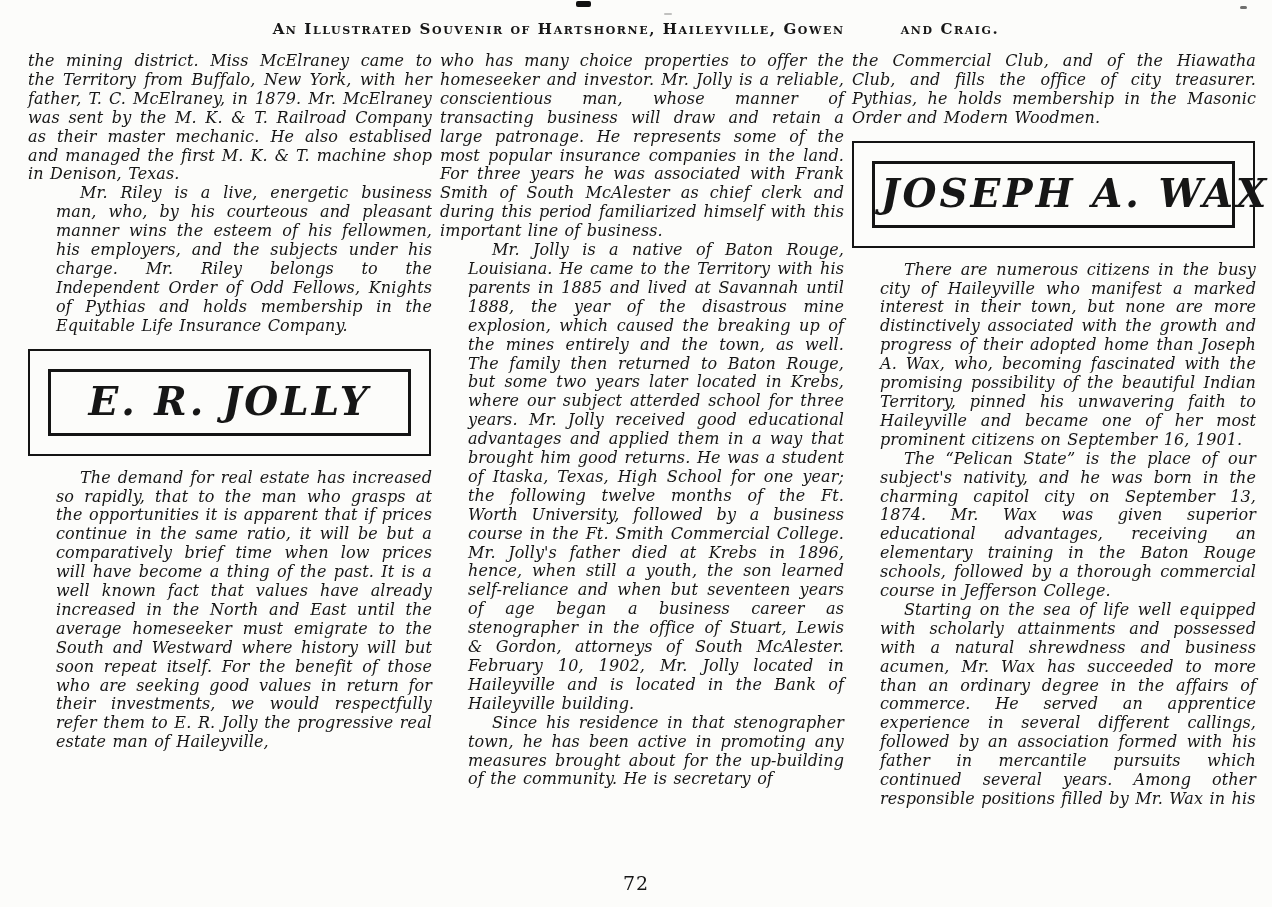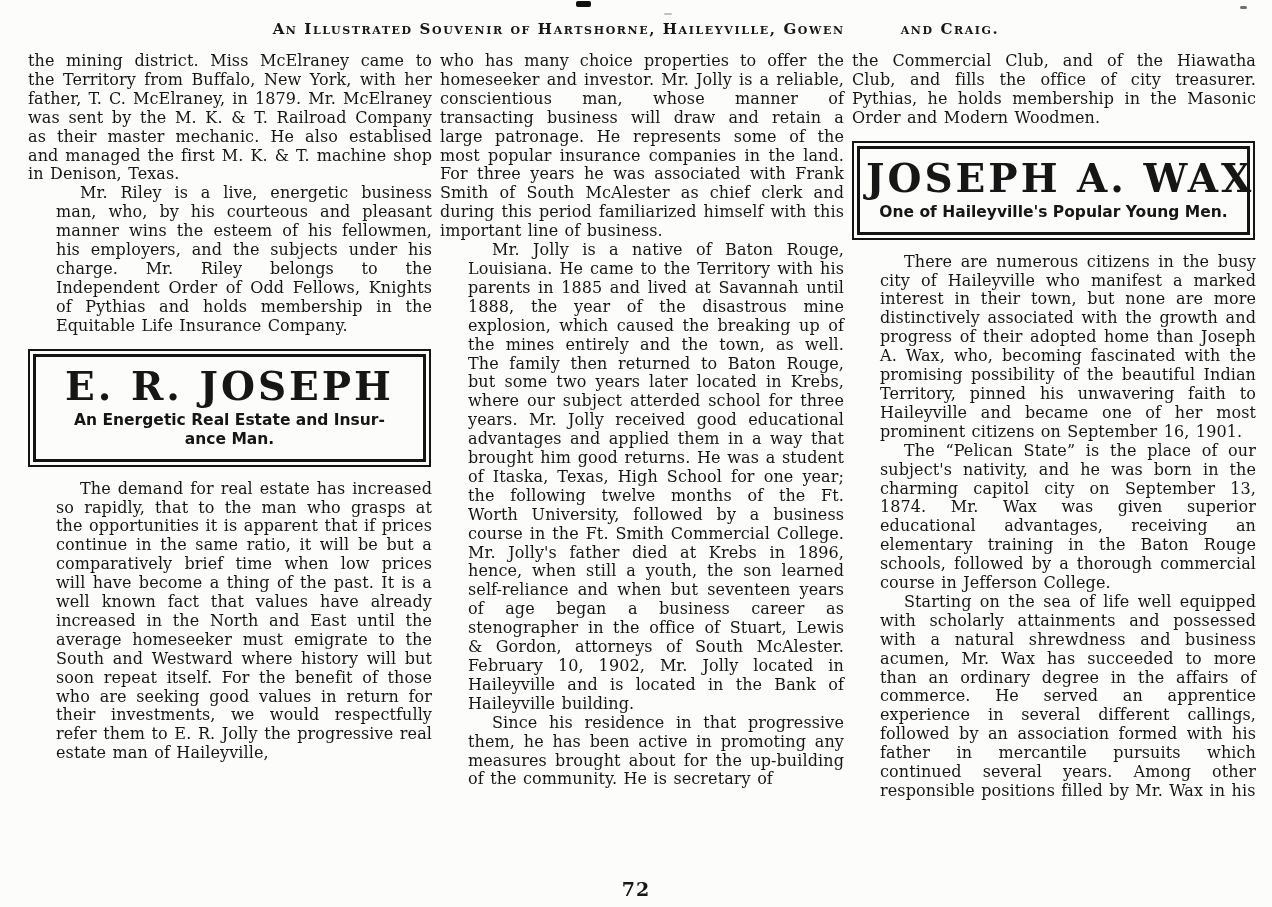--- a/index.html
+++ b/index.html
@@ -24,36 +24,37 @@
     font-size: 15px;
     letter-spacing: 1.6px;
     white-space: nowrap;
   }
   .hdr-gap { display: inline-block; width: 56px; }
 
   .columns {
     display: flex;
     gap: 8px;
     margin: 14px 8px 0 28px;
+    font-style: italic;
   }
   .col { width: 404px; }
 
   p.para {
     margin: 0;
     text-align: justify;
     font-size: 16px;
     line-height: 18.9px;
     letter-spacing: 0.1px;
     word-spacing: 1.2px;
   }
   p.indent { text-indent: 24px; margin-left: 28px; }
 
   .adbox {
     border: 2px solid #141414;
-    padding: 3px;
+    padding: 18px;
     background: #fcfcfa;
   }
   .adbox-inner {
     border: 3px solid #141414;
     text-align: center;
     padding: 7px 6px 10px 6px;
   }
   .adbox-jolly { margin: 13px 1px 13px 0; }
   .adbox-wax   { margin: 13px 1px 13px 0; }
   .adbox-title {
@@ -68,24 +69,24 @@
     font-family: "DejaVu Sans", sans-serif;
     font-weight: bold;
     font-size: 15.5px;
     line-height: 19px;
     margin-top: 3px;
   }
   .adbox-sub span { display: block; }
 
   .footer {
     position: absolute;
-    bottom: 7px; left: 0;
+    bottom: 13px; left: 0;
     width: 100%;
     text-align: center;
-    font-weight: bold;
+    font-weight: normal;
     font-size: 19px;
     letter-spacing: 1px;
   }
 </style>
 </head>
 <body>
 
 <div class="scan-artifact artifact-1"></div>
 <div class="scan-artifact artifact-2"></div>
 <div class="scan-artifact artifact-3"></div>
@@ -94,44 +95,37 @@
   <span>An Illustrated Souvenir of Hartshorne, Haileyville, Gowen</span><span class="hdr-gap"></span><span>and Craig.</span>
 </div>
 
 <div class="columns">
 
   <div class="col">
     <p class="para">the mining district. Miss McElraney came to the Territory from Buffalo, New York, with her father, T. C. McElraney, in 1879. Mr. McElraney was sent by the M. K. &amp; T. Railroad Company as their master mechanic. He also establised and managed the first M. K. &amp; T. machine shop in Denison, Texas.</p>
     <p class="para indent">Mr. Riley is a live, energetic business man, who, by his courteous and pleasant manner wins the esteem of his fellowmen, his employers, and the subjects under his charge. Mr. Riley belongs to the Independent Order of Odd Fellows, Knights of Pythias and holds membership in the Equitable Life Insurance Company.</p>
     <div class="adbox adbox-jolly">
       <div class="adbox-inner">
-        <div class="adbox-title">E. R. JOSEPH</div>
-        <div class="adbox-sub">
-          <span>An Energetic Real Estate and Insur-</span>
-          <span>ance Man.</span>
-        </div>
+        <div class="adbox-title">E. R. JOLLY</div>
       </div>
     </div>
     <p class="para indent">The demand for real estate has increased so rapidly, that to the man who grasps at the opportunities it is apparent that if prices continue in the same ratio, it will be but a comparatively brief time when low prices will have become a thing of the past. It is a well known fact that values have already increased in the North and East until the average homeseeker must emigrate to the South and Westward where history will but soon repeat itself. For the benefit of those who are seeking good values in return for their investments, we would respectfully refer them to E. R. Jolly the progressive real estate man of Haileyville,</p>
   </div>
 
   <div class="col">
     <p class="para">who has many choice properties to offer the homeseeker and investor. Mr. Jolly is a reliable, conscientious man, whose manner of transacting business will draw and retain a large patronage. He represents some of the most popular insurance companies in the land. For three years he was associated with Frank Smith of South McAlester as chief clerk and during this period familiarized himself with this important line of business.</p>
     <p class="para indent">Mr. Jolly is a native of Baton Rouge, Louisiana. He came to the Territory with his parents in 1885 and lived at Savannah until 1888, the year of the disastrous mine explosion, which caused the breaking up of the mines entirely and the town, as well. The family then returned to Baton Rouge, but some two years later located in Krebs, where our subject atterded school for three years. Mr. Jolly received good educational advantages and applied them in a way that brought him good returns. He was a student of Itaska, Texas, High School for one year; the following twelve months of the Ft. Worth University, followed by a business course in the Ft. Smith Commercial College. Mr. Jolly's father died at Krebs in 1896, hence, when still a youth, the son learned self-reliance and when but seventeen years of age began a business career as stenographer in the office of Stuart, Lewis &amp; Gordon, attorneys of South McAlester. February 10, 1902, Mr. Jolly located in Haileyville and is located in the Bank of Haileyville building.</p>
-    <p class="para indent">Since his residence in that progressive them, he has been active in promoting any measures brought about for the up-building of the community. He is secretary of</p>
+    <p class="para indent">Since his residence in that stenographer town, he has been active in promoting any measures brought about for the up-building of the community. He is secretary of</p>
   </div>
 
   <div class="col">
     <p class="para">the Commercial Club, and of the Hiawatha Club, and fills the office of city treasurer. Pythias, he holds membership in the Masonic Order and Modern Woodmen.</p>
     <div class="adbox adbox-wax">
       <div class="adbox-inner">
         <div class="adbox-title">JOSEPH A. WAX</div>
-        <div class="adbox-sub">
-          <span>One of Haileyville's Popular Young Men.</span>
-        </div>
       </div>
     </div>
     <p class="para indent">There are numerous citizens in the busy city of Haileyville who manifest a marked interest in their town, but none are more distinctively associated with the growth and progress of their adopted home than Joseph A. Wax, who, becoming fascinated with the promising possibility of the beautiful Indian Territory, pinned his unwavering faith to Haileyville and became one of her most prominent citizens on September 16, 1901.</p>
     <p class="para indent">The “Pelican State” is the place of our subject's nativity, and he was born in the charming capitol city on September 13, 1874. Mr. Wax was given superior educational advantages, receiving an elementary training in the Baton Rouge schools, followed by a thorough commercial course in Jefferson College.</p>
     <p class="para indent">Starting on the sea of life well equipped with scholarly attainments and possessed with a natural shrewdness and business acumen, Mr. Wax has succeeded to more than an ordinary degree in the affairs of commerce. He served an apprentice experience in several different callings, followed by an association formed with his father in mercantile pursuits which continued several years. Among other responsible positions filled by Mr. Wax in his</p>
   </div>
 
 </div>
 
 <div class="footer">72</div>

